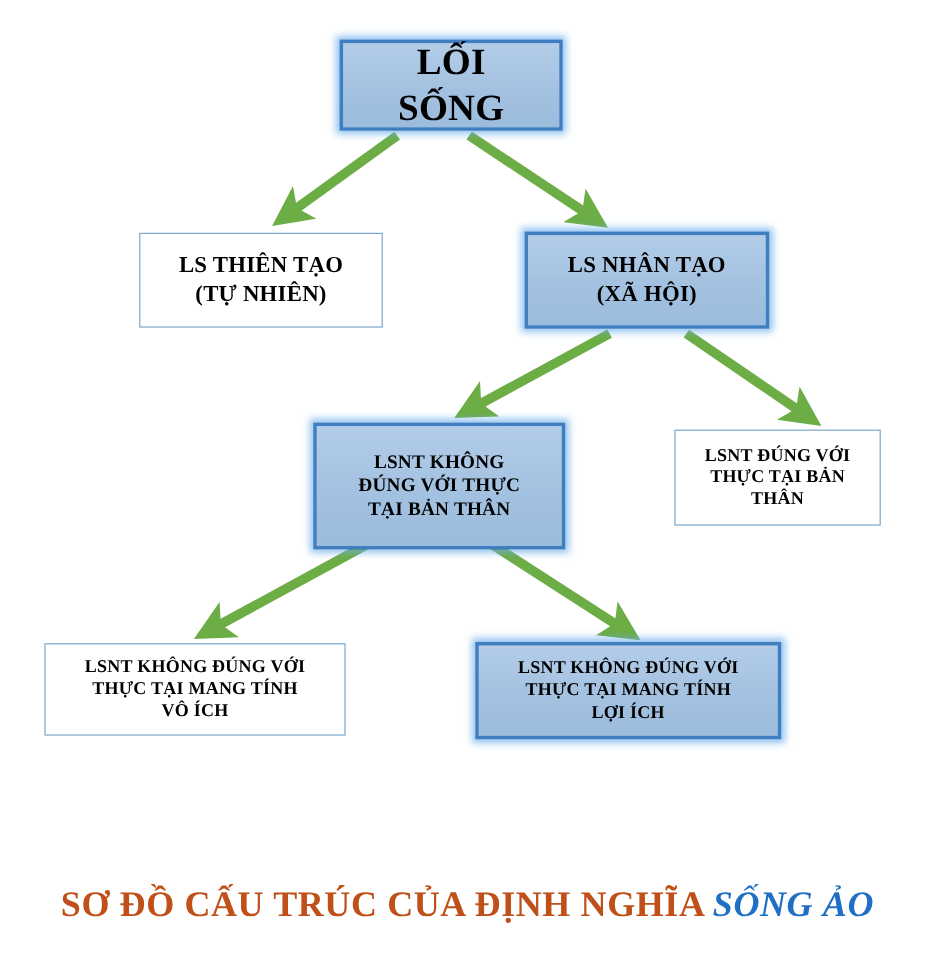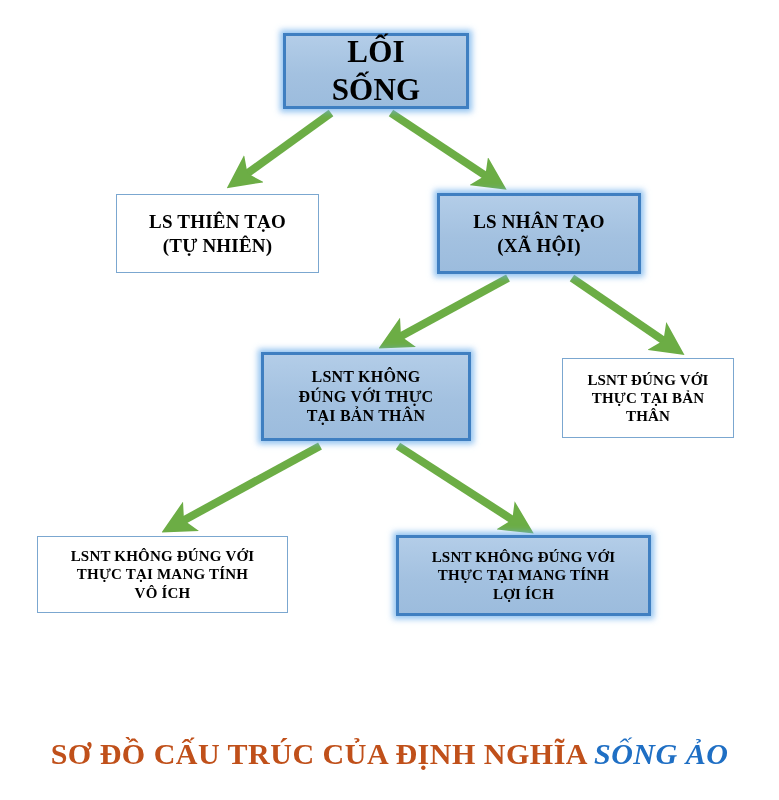--- a/index.html
+++ b/index.html
@@ -54,21 +54,21 @@
   
   .node.outline {
     background: #ffffff;
     border: 1px solid #7ba7d0;
   }
 
   
   #node-loi-song      { left: 283px; top: 33px;  width: 186px; height: 76px;  font-size: 31px; }
   #node-ls-thien-tao  { left: 116px; top: 194px; width: 203px; height: 79px;  font-size: 19px; }
   #node-ls-nhan-tao   { left: 437px; top: 193px; width: 204px; height: 81px;  font-size: 19px; }
-  #node-lsnt-khong    { left: 261px; top: 352px; width: 210px; height: 89px;  font-size: 16px; }
+  #node-lsnt-khong    { left: 261px; top: 352px; width: 210px; height: 106px;  font-size: 16px; }
   #node-lsnt-dung     { left: 562px; top: 358px; width: 172px; height: 80px;  font-size: 15px; }
   #node-lsnt-vo-ich   { left:  37px; top: 536px; width: 251px; height: 77px;  font-size: 15px; }
   #node-lsnt-loi-ich  { left: 396px; top: 535px; width: 255px; height: 81px;  font-size: 15px; }
 
   #caption {
     position: absolute;
     left: 0;
     top: 737px;
     width: 779px;
     text-align: center;

